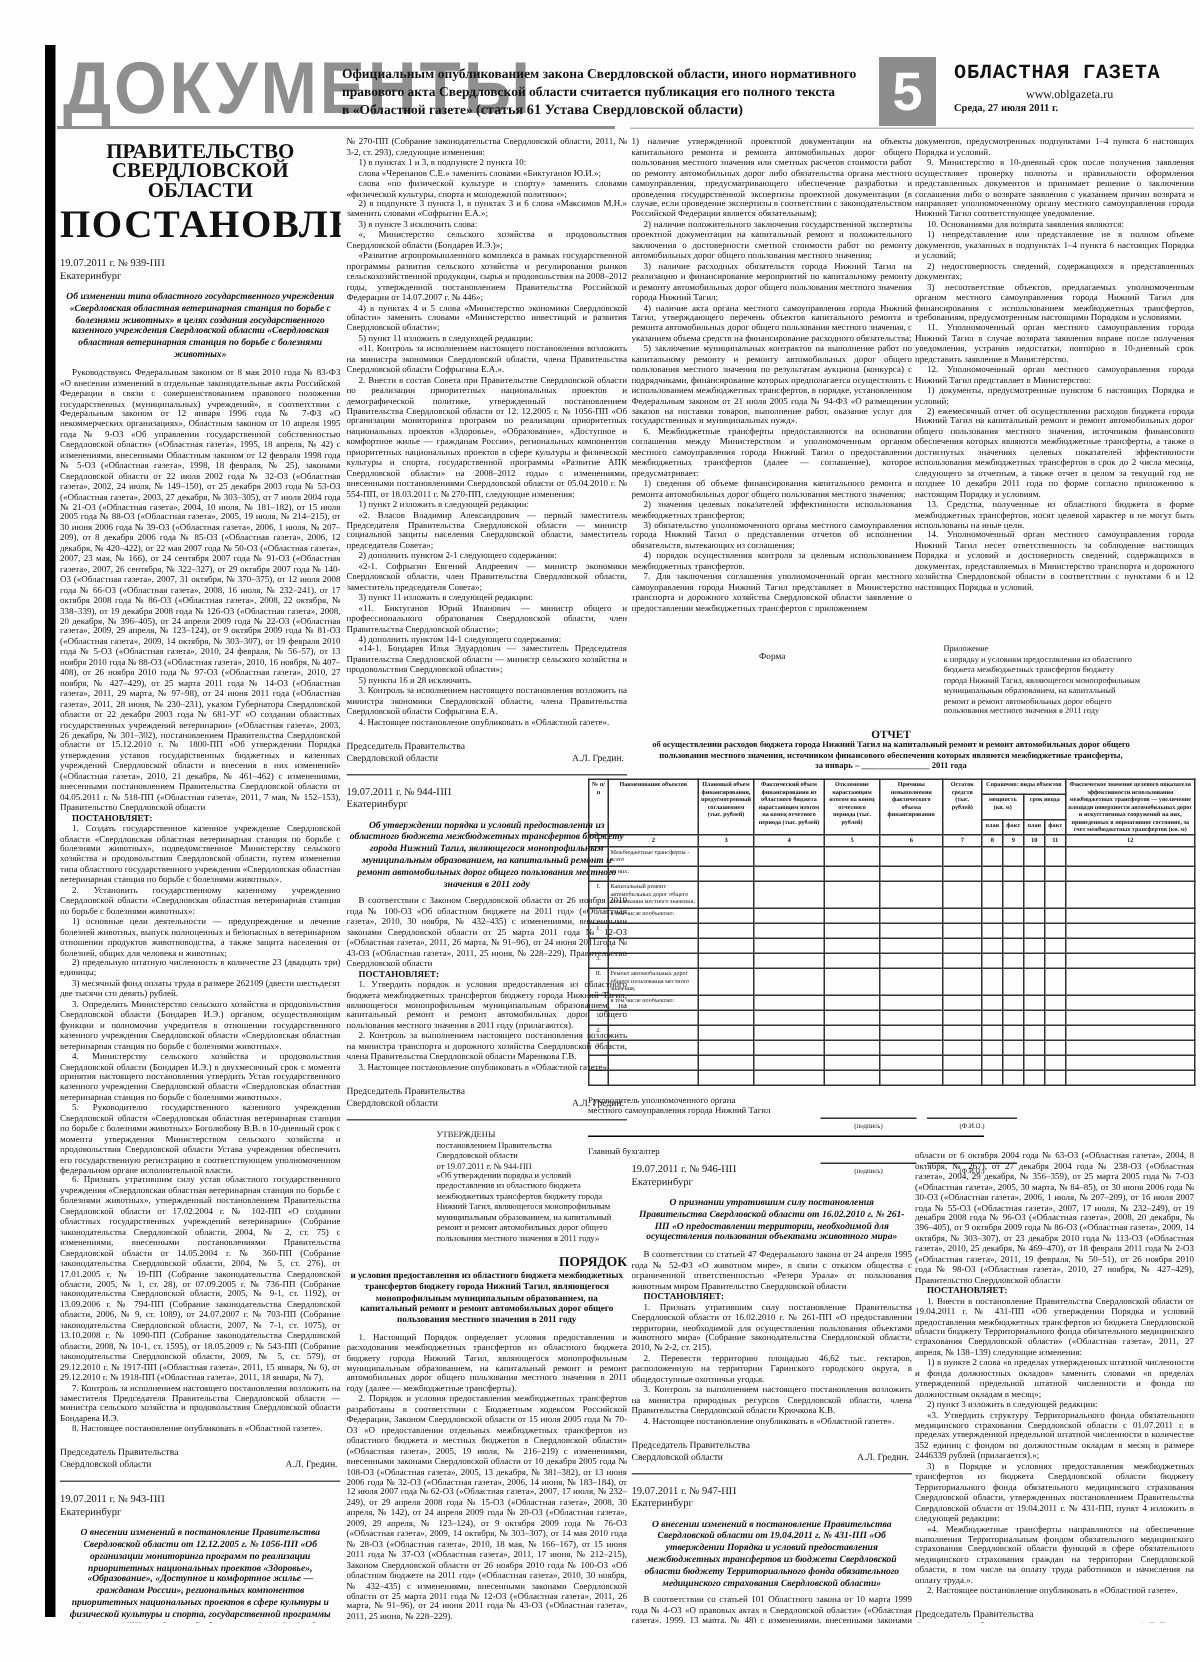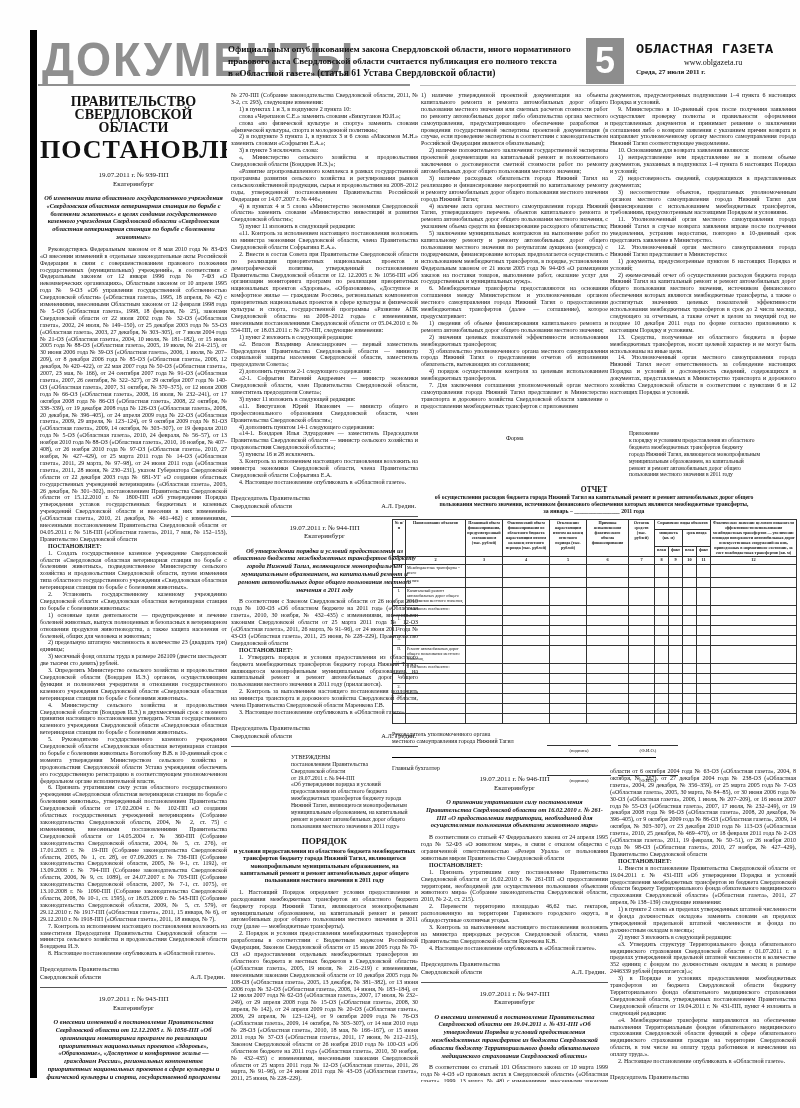--- a/index.html
+++ b/index.html
@@ -19,28 +19,28 @@
   
   .col{position:absolute;font-size:6px;line-height:6.9px;text-align:justify;overflow:hidden;}
   #col1{left:40px;top:92px;width:187px;height:990px;}
   #col2{left:231px;top:92px;width:187px;height:990px;}
   #col3t{left:421px;top:92px;width:187px;height:404px;}
   #col4t{left:610px;top:92px;width:186px;height:350px;}
   #col3b{left:421px;top:768px;width:187px;height:314px;}
   #col4b{left:610px;top:768px;width:186px;height:314px;}
   .kicker{font-weight:bold;text-align:center;font-size:14px;line-height:13px;margin:3px 6px 2px;}
   .bigtitle{font-weight:bold;text-align:center;font-size:26px;line-height:28px;letter-spacing:1px;margin:2px 0 7px;}
-  .docdate{font-size:7px;line-height:8.5px;margin:7px 0 6px;text-align:center;}
+  .docdate{font-size:7px;line-height:8.5px;margin:7px 0 6px;text-align:left;}
   .doctitle{font-weight:bold;font-style:italic;text-align:center;font-size:6.4px;line-height:7.8px;margin:5px 2px 5px;}
   .col p{margin:0;text-indent:8px;}
   .col p.nb{text-indent:0;}
   .boldline{font-weight:bold;}
   .sig{display:flex;justify-content:space-between;align-items:flex-end;margin-top:8px;padding:0 2px 6px 0;border-bottom:1px solid #555;margin-bottom:4px;font-size:6.4px;line-height:8px;text-align:left;}
   .approved{margin:7px 0 6px 60px;font-size:5.7px;line-height:6.9px;text-align:left;}
-  .centerh{text-align:center;font-weight:bold;font-size:9px;line-height:10px;margin:4px 0 2px;text-indent:0;}
+  .centerh{text-align:right;font-weight:bold;font-size:9px;line-height:10px;margin:4px 0 2px;text-indent:0;}
   .centersub{text-align:center;font-weight:bold;font-size:6.1px;line-height:7.4px;margin:0 0 4px;}
   
   #form-area{position:absolute;left:392px;top:430px;width:404px;}
   .forma{position:absolute;left:114px;top:4px;font-size:6.2px;}
   .annex{margin-left:237px;width:167px;font-size:5.6px;line-height:6.9px;text-align:left;}
   .rep-title{text-align:center;font-weight:bold;font-size:7.5px;margin-top:7px;}
   .rep-sub{text-align:center;font-weight:bold;font-size:5.7px;line-height:6.9px;}
   table.report{width:404px;border-collapse:collapse;margin-top:4px;table-layout:fixed;}
   table.report th,table.report td{border:0.5px solid #333;padding:1px;font-size:4.1px;line-height:4.9px;text-align:center;vertical-align:top;overflow:hidden;}
   table.report th{font-weight:bold;}

